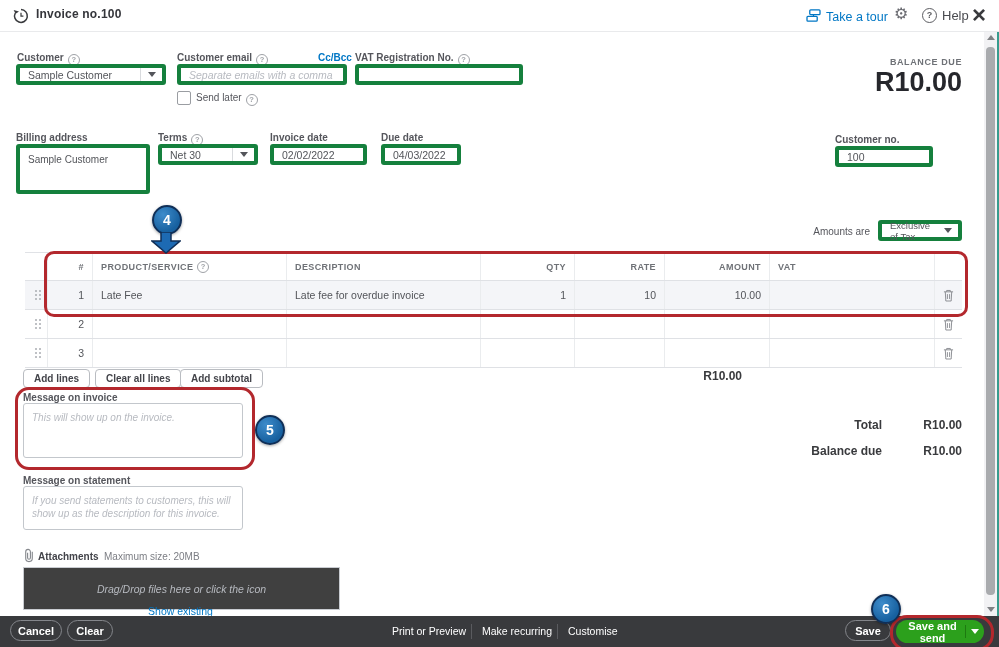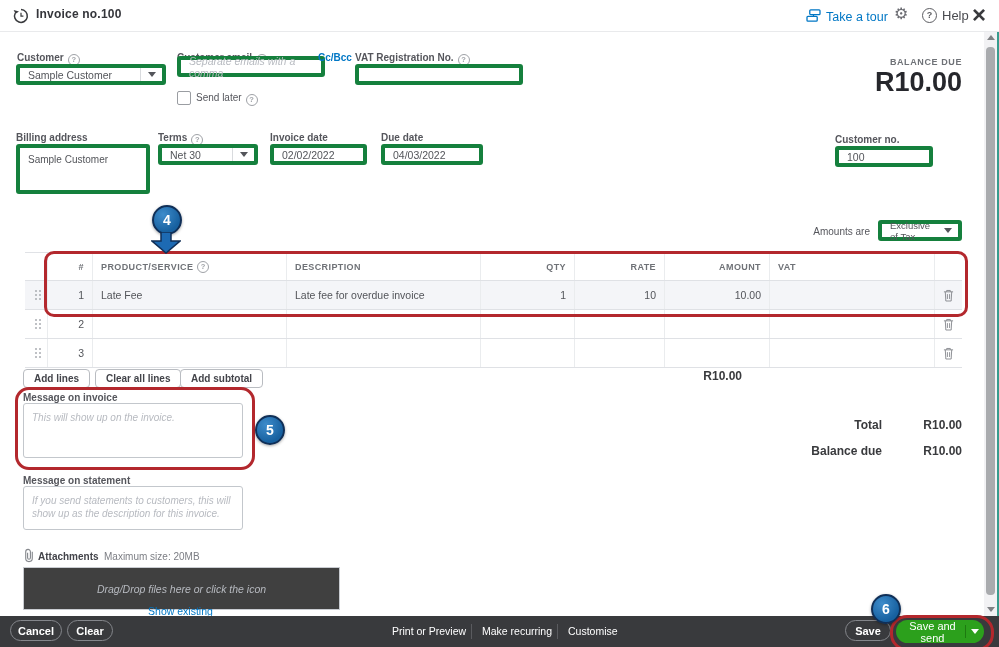--- a/index.html
+++ b/index.html
@@ -60,21 +60,21 @@
   .dropzone { position:absolute; left:23px; top:567px; width:315px; height:41px; border:1px solid #c9ccd1; background:#404040;
               display:flex; align-items:center; justify-content:center; }
   .show-existing { position:absolute; left:23px; top:605px; width:315px; text-align:center; font-size:10.5px; text-decoration:underline; }
   
   .footer { position:absolute; left:0; right:0; bottom:0; height:31px; background:#393a3d; z-index:10; }
   .pill { position:absolute; top:4px; height:21px; border:1px solid #84868b; border-radius:12px; color:#fff; font-size:11px; font-weight:bold;
           display:flex; align-items:center; justify-content:center; background:transparent; box-sizing:border-box; cursor:pointer; }
   .flink { position:absolute; top:9px; color:#fff; font-size:10.5px; cursor:pointer; white-space:nowrap; }
   .fsep { position:absolute; top:8px; width:1px; height:15px; background:#5a5b5f; }
   .gbtn { position:absolute; left:896px; top:4px; width:88px; height:23px; background:#2ca01c; border-radius:12px;
-          display:flex; align-items:center; color:#fff; font-size:11px; font-weight:normal; cursor:pointer; }
+          display:flex; align-items:center; color:#fff; font-size:11px; font-weight:bold; cursor:pointer; }
   .gbtn .gtext { flex:1; text-align:center; padding-left:4px; }
   .gbtn .gsep { width:1px; height:13px; background:#1d7a10; }
   .gbtn .gcaret { width:18px; display:flex; align-items:center; justify-content:center; }
   .gtri { width:0; height:0; border-left:4px solid transparent; border-right:4px solid transparent; border-top:5px solid #fff; }
   
   .ann { pointer-events:none; }
   .circle { position:absolute; width:26px; height:26px; border-radius:50%; border:2px solid #102f57;
             background:radial-gradient(circle at 35% 30%, #3e8ccb, #17609f 70%); color:#fff; font-size:14px; font-weight:bold;
             display:flex; align-items:center; justify-content:center; z-index:120; box-shadow:0 1px 3px rgba(0,0,0,.35); }
   .redbox { position:absolute; border:3px solid #b3282d; border-radius:10px; z-index:100; }
@@ -119,21 +119,21 @@
 
   <div class="lbl" style="left:17px; top:52px;"><span>Customer</span><span class="q">?</span></div>
   <div class="ibox" style="left:16px; top:64px; width:150px; height:21px;">
     <span>Sample Customer</span>
     <span class="caretseg">
         <span class="tri"></span>
       </span>
   </div>
 
   <div class="lbl" style="left:177px; top:52px;"><span>Customer email</span><span class="q">?</span></div>
-  <div class="ibox" style="left:177px; top:56px; width:148px; height:21px;">
+  <div class="ibox" style="left:177px; top:64px; width:170px; height:21px;">
     <span class="ph">Separate emails with a comma</span>
   </div>
   <div style="position:absolute; left:318px; top:52px; font-size:10px; font-weight:bold;" class="link">Cc/Bcc</div>
 
   <span class="checkbox" style="left:177px; top:91px;"></span>
   <div class="lbl" style="left:196px; top:92px; font-weight:normal; color:#55565c;"><span>Send later</span><span class="q">?</span></div>
 
   <div class="lbl" style="left:355px; top:52px;"><span>VAT Registration No.</span><span class="q">?</span></div>
   <div class="ibox" style="left:355px; top:64px; width:168px; height:21px;"></div>
 
@@ -152,21 +152,21 @@
         <span class="tri"></span>
       </span>
   </div>
 
   <div class="lbl" style="left:270px; top:132px;">Invoice date</div>
   <div class="ibox" style="left:270px; top:144px; width:97px; height:21px;">
     <span>02/02/2022</span>
   </div>
 
   <div class="lbl" style="left:381px; top:132px;">Due date</div>
-  <div class="ibox" style="left:381px; top:144px; width:102px; height:21px;">
+  <div class="ibox" style="left:381px; top:144px; width:80px; height:21px;">
     <span>04/03/2022</span>
   </div>
 
   <div class="lbl" style="left:835px; top:134px;">Customer no.</div>
   <div class="ibox" style="left:835px; top:146px; width:98px; height:21px;">
     <span>100</span>
   </div>
 
   <div class="amounts-label">Amounts are</div>
   <div class="ibox" style="left:878px; top:220px; width:84px; height:21px; font-size:9.5px; padding-right:18px;">

